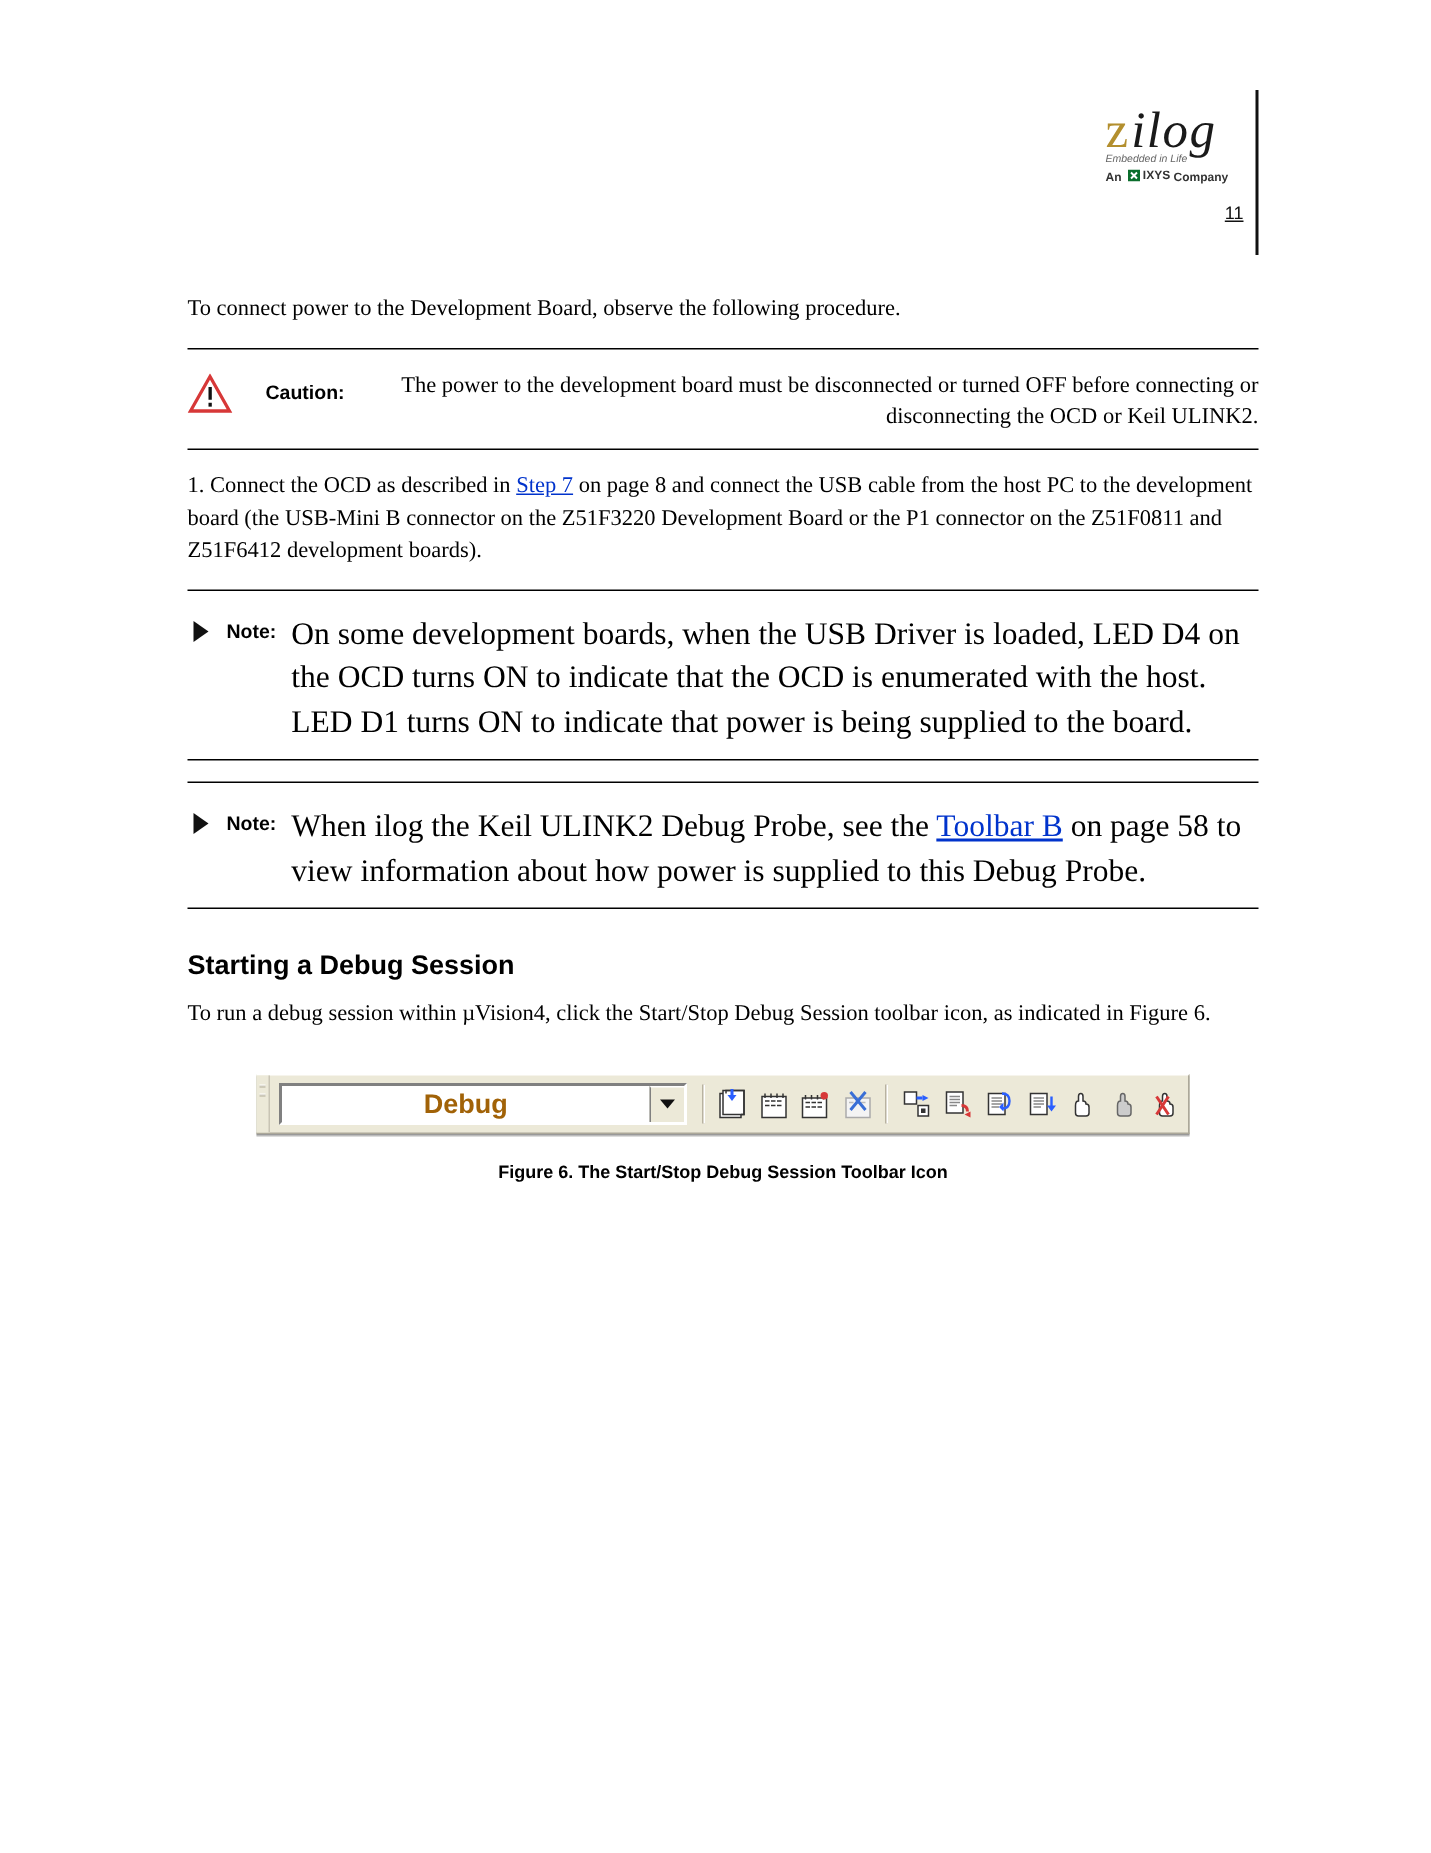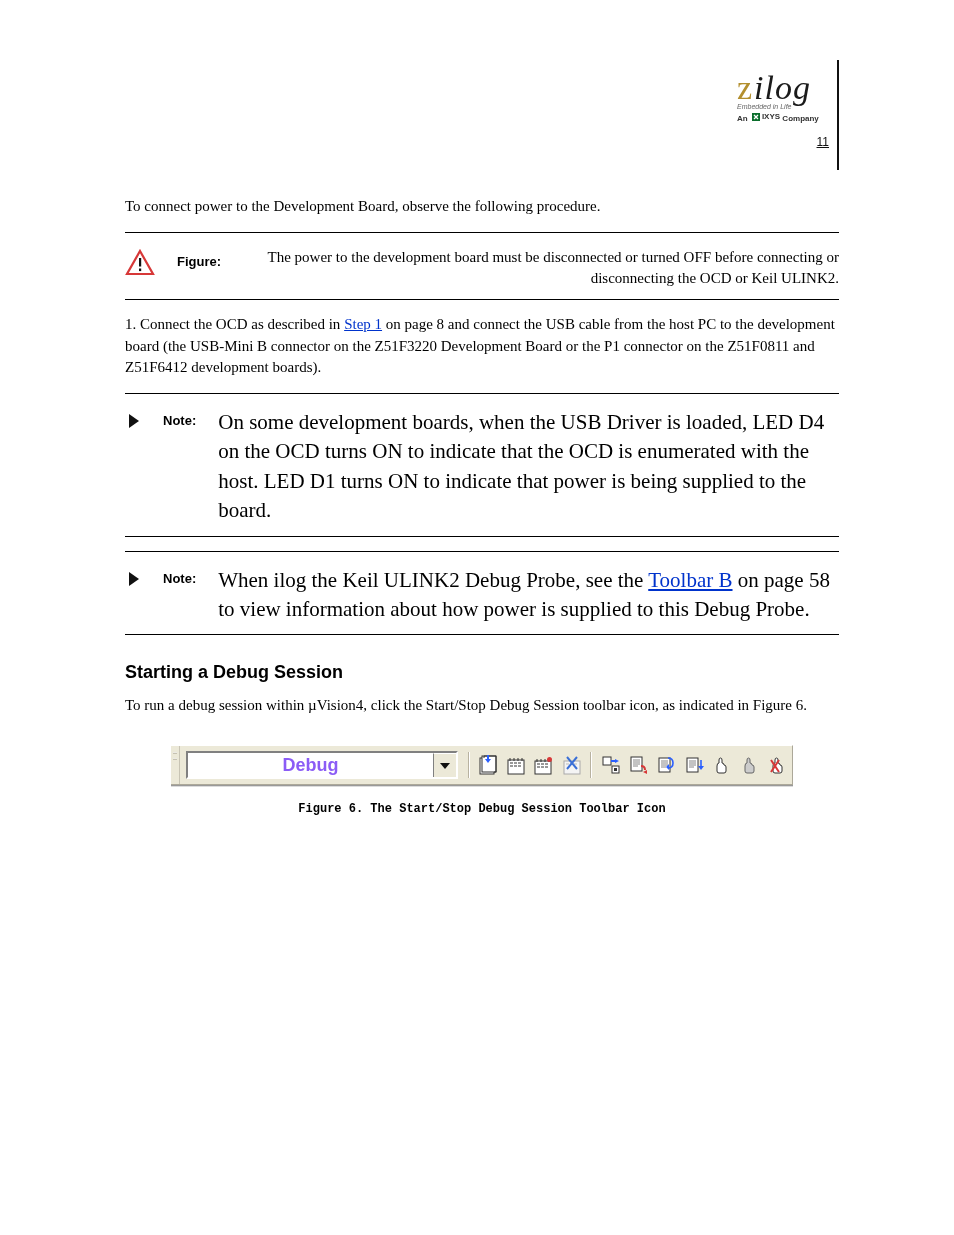--- a/index.html
+++ b/index.html
@@ -144,21 +144,21 @@
   .callout .text {
     flex: 1 1 auto;
     font-size: 15px;
     line-height: 1.4;
     text-align: right;
   }
 
   .note-row {
     display: flex;
     align-items: flex-start;
-    gap: 22px;
+    gap: 10px;
     margin: 2px 0 10px 0;
   }
   .note-row .arrow {
     flex: 0 0 auto;
     margin-top: 4px;
   }
   .note-row .label {
     font-family: Arial, Helvetica, sans-serif;
     font-size: 13px;
     font-weight: 700;
@@ -181,21 +181,21 @@
     font-size: 18px;
     font-weight: 700;
     margin: 24px 0 10px 0;
   }
 
   .fig-wrap {
     margin: 28px 0 12px 0;
     text-align: center;
   }
   .fig-caption {
-    font-family: Liberation Mono, monospace;
+    font-family: Liberation Sans, sans-serif;
     font-size: 12px;
     font-weight: 700;
     margin-top: 10px;
     text-align: center;
   }
 
   
   .toolbar {
     display: inline-flex;
     align-items: stretch;
@@ -239,21 +239,21 @@
     border-bottom: 2px solid #fff;
     border-right: 2px solid #fff;
     box-sizing: border-box;
   }
   .combo .text {
     flex: 1 1 auto;
     font-family: "Segoe UI", Tahoma, Arial, sans-serif;
     font-weight: 700;
     font-size: 18px;
     line-height: 24px;
-    color: #8b5cf6;
+    color: #a16207;
     padding: 0 6px;
   }
   .combo .drop {
     width: 22px;
     background: var(--toolbar-bg);
     border-left: 1px solid #808080;
     display: flex;
     align-items: center;
     justify-content: center;
     border-top: 1px solid #fff;
@@ -309,29 +309,29 @@
     <hr class="rule">
 
     <div class="callout">
       <span class="icon">
         <svg width="30" height="28" viewBox="0 0 30 28">
           <path d="M15 2 L28 25 L2 25 Z" fill="none" stroke="#d73838" stroke-width="2.2"></path>
           <rect x="14" y="9" width="2.2" height="8.5" fill="#111"></rect>
           <rect x="14" y="19.5" width="2.2" height="2.6" fill="#111"></rect>
         </svg>
       </span>
-      <span class="label">Figure:</span>
+      <span class="label">Caution:</span>
       <span class="text">The power to the development board must be disconnected or turned OFF before connecting or disconnecting the OCD or Keil ULINK2.</span>
     </div>
 
     <hr class="rule">
 
     <p>
       <span>1. Connect the OCD as described in </span>
-      <a class="link" href="#">Step 1</a>
+      <a class="link" href="#">Step 7</a>
       <span> on page 8 and connect the USB cable from the host PC to the development board (the USB-Mini B connector on the Z51F3220 Development Board or the P1 connector on the Z51F0811 and Z51F6412 development boards).</span>
     </p>
 
     <hr class="rule">
 
     <div class="note-row">
       <span class="arrow">
         <svg width="16" height="18" viewBox="0 0 16 18">
             <path d="M4 2 L14 9 L4 16 Z" fill="#111"></path>
           </svg>

